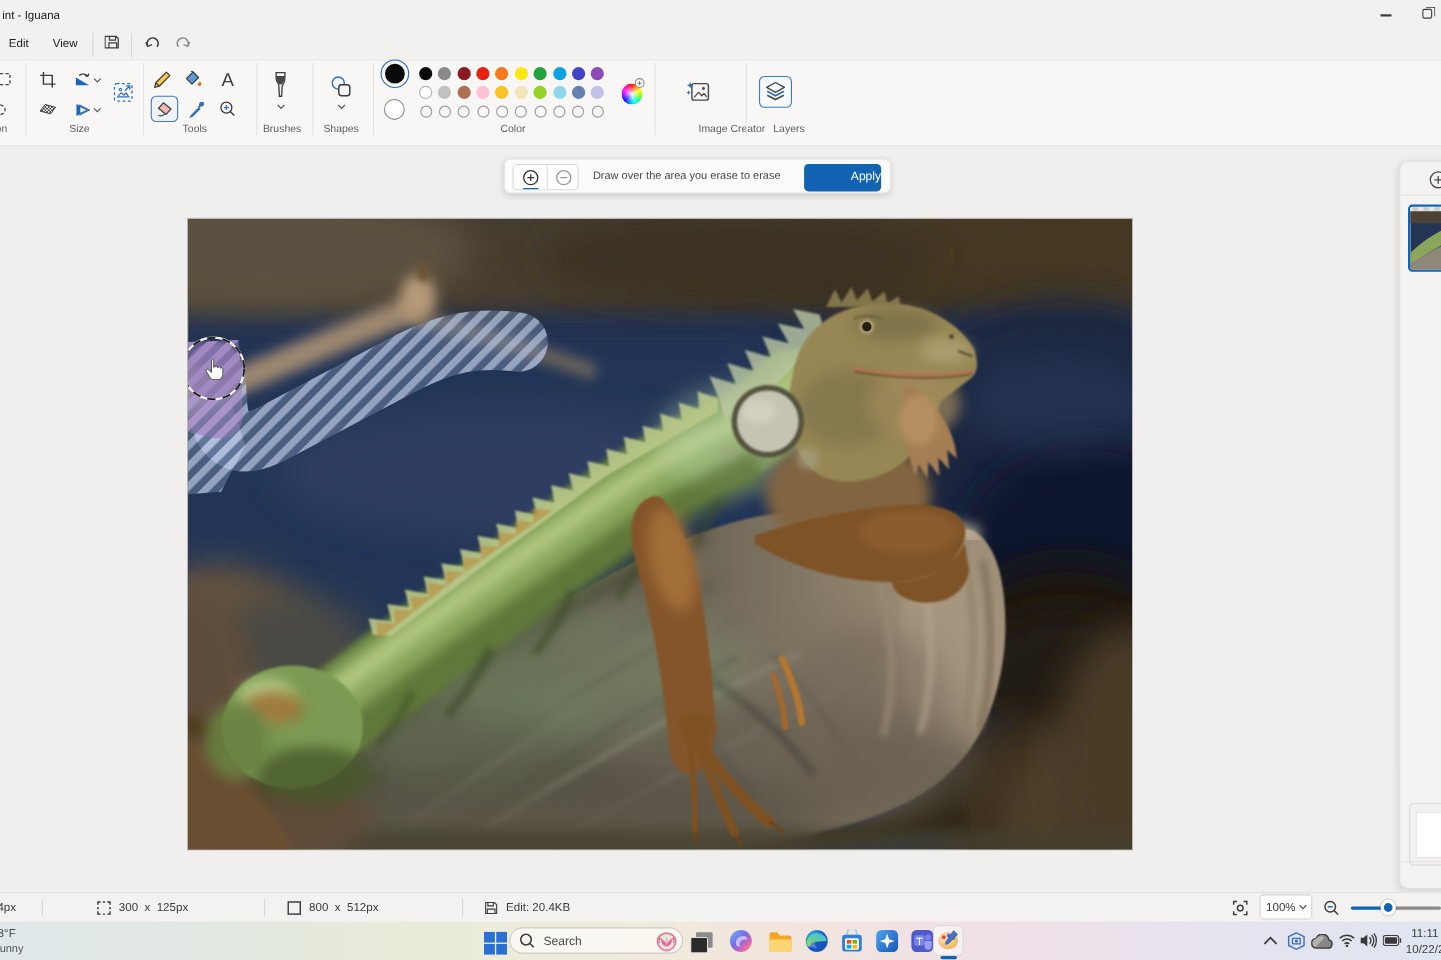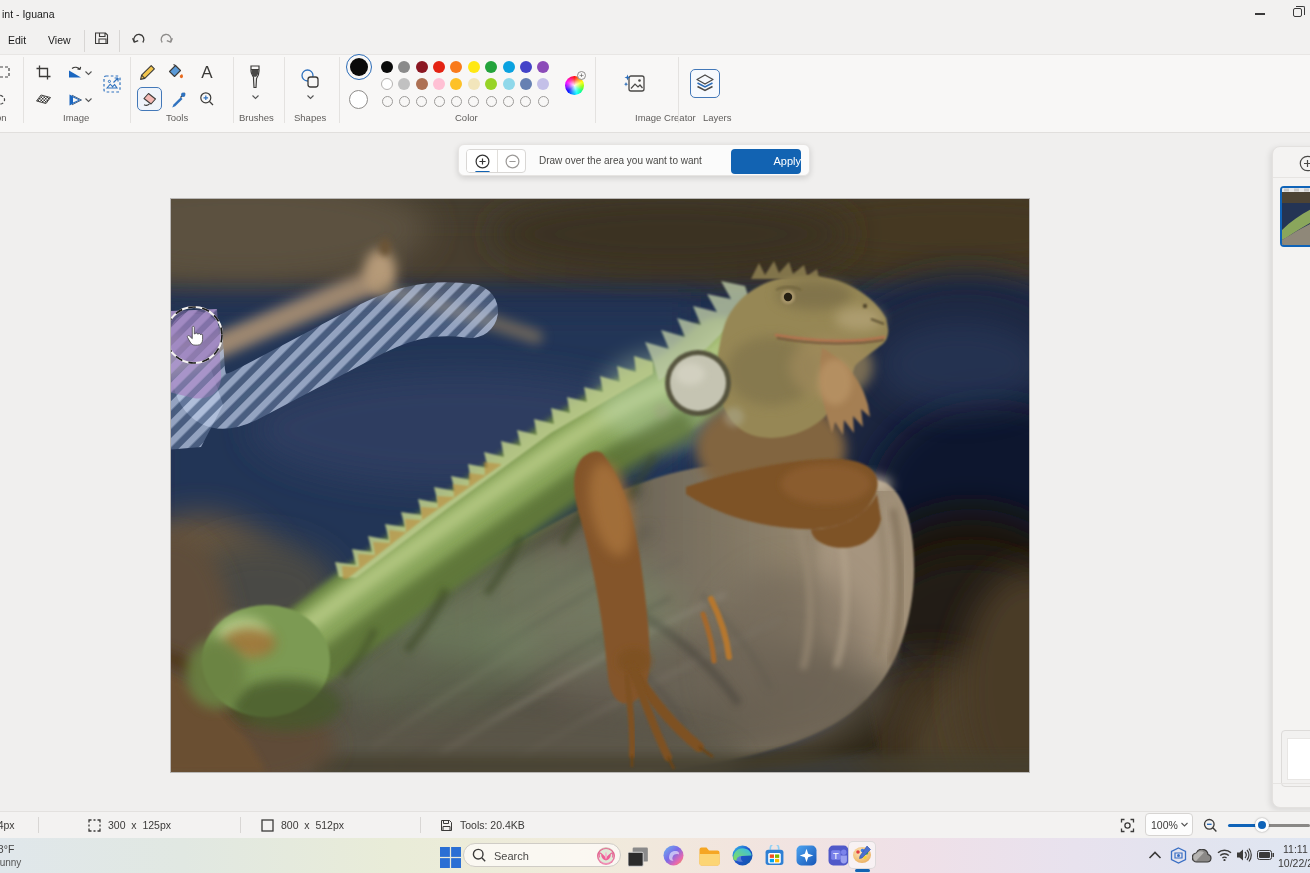--- a/index.html
+++ b/index.html
@@ -101,21 +101,21 @@
       <path d="M0.5 9 L5 3 L14.5 5.5 L10 11.5 Z" fill="url(#chk)" stroke="#3c3b39" stroke-width="0.9"></path>
     </svg>
   <svg class="abs" style="left:68px;top:39px" width="17" height="14" viewBox="0 0 17 14">
       <path d="M1.5 1.5 L12.5 7 L1.5 12.5 Z" fill="#1a66c0"></path>
       <path d="M5 9.5 L10.5 7 L5 4.5" fill="#f8f7f6"></path>
       <path d="M4 11.8 L13.5 7 L4 2.2" fill="none" stroke="#24466e" stroke-width="0.8"></path>
     </svg>
   <svg class="abs" style="left:84px;top:43px" width="9" height="6" viewBox="0 0 9 6">
       <path d="M1.5 1.5 L4.5 4.5 L7.5 1.5" fill="none" stroke="#555" stroke-width="1.1"></path>
     </svg>
-  <div class="abs grplabel" style="left:63px;">Image</div>
+  <div class="abs grplabel" style="left:63px;">Size</div>
   <div class="gsep" style="left:130px;"></div>
 
   <svg class="abs" style="left:139px;top:10px" width="17" height="17" viewBox="0 0 17 17">
       <path d="M12.2 1.6 l3.2 3.2 -9.6 9.6 -4.2 1 1 -4.2 z" fill="#f3c64e" stroke="#3c3b39" stroke-width="1.1" stroke-linejoin="round"></path>
       <path d="M2.6 11.2 l3.2 3.2" stroke="#3c3b39" stroke-width="1.1"></path>
     </svg>
   <svg class="abs" style="left:167px;top:10px" width="18" height="17" viewBox="0 0 18 17">
       <path d="M8.5 1.5 l5 5 -6 6 -5 -5 z" fill="#5a9ad8" stroke="#3c3b39" stroke-width="1.1" stroke-linejoin="round"></path>
       <path d="M8.5 1.5 l-2 -1" stroke="#3c3b39" stroke-width="1.1"></path>
       <path d="M15 10 c1.3 1.8 1.3 3 0.4 3.8 c-0.9 0.7 -2.2 0.3 -2.6 -1 c-0.3 -1 0.8 -2 2.2 -2.8 z" fill="#e86a1e"></path>
@@ -395,21 +395,21 @@
     <svg class="abs" style="left:8px;top:4.5px" width="15" height="15" viewBox="0 0 15 15">
         <circle cx="7.5" cy="7.5" r="6.4" fill="none" stroke="#333" stroke-width="1.2"></circle>
         <path d="M7.5 4.4 v6.2 M4.4 7.5 h6.2" stroke="#333" stroke-width="1.2"></path>
       </svg>
     <svg class="abs" style="left:38px;top:4.5px" width="15" height="15" viewBox="0 0 15 15">
         <circle cx="7.5" cy="7.5" r="6.4" fill="none" stroke="#9b9997" stroke-width="1.2"></circle>
         <path d="M4.4 7.5 h6.2" stroke="#9b9997" stroke-width="1.2"></path>
       </svg>
     <div class="abs" style="left:8px;top:21px;width:15px;height:3px;background:#1263b2;border-radius:2px;"></div>
   </div>
-  <div class="abs" style="left:80px;top:10px;font-size:10px;color:#4a4947;">Draw over the area you want to want</div>
+  <div class="abs" style="left:80px;top:10px;font-size:10px;color:#4a4947;">Draw over the area you erase to erase</div>
   <div class="abs" id="applybtn">Apply</div>
 </div>
 <div class="abs" id="layerspanel">
   <svg class="abs" style="left:26px;top:8px" width="17" height="17" viewBox="0 0 17 17">
       <circle cx="8.5" cy="8.5" r="7.2" fill="none" stroke="#4a4947" stroke-width="1.2"></circle>
       <path d="M8.5 5 v7 M5 8.5 h7" stroke="#4a4947" stroke-width="1.2"></path>
     </svg>
   <div class="abs" style="left:0;top:30px;width:48px;height:1px;background:#e6e4e2;"></div>
   <div class="abs" style="left:7px;top:39px;width:46px;height:61px;border:2px solid #0f63b8;border-radius:4px;background:#fff;overflow:hidden;">
     <svg width="46" height="61" viewBox="0 0 46 61">
@@ -446,21 +446,21 @@
   <div class="abs sbtxt" style="left:108px;">300&nbsp; x&nbsp; 125px</div>
   <div class="abs vsep" style="left:240px;top:5px;height:16px;"></div>
   <svg class="abs" style="left:261px;top:7px" width="13" height="13" viewBox="0 0 13 13">
       <rect x="1" y="1" width="11" height="11" fill="none" stroke="#3b3a39" stroke-width="1.3"></rect>
     </svg>
   <div class="abs sbtxt" style="left:281px;">800&nbsp; x&nbsp; 512px</div>
   <div class="abs vsep" style="left:420px;top:5px;height:16px;"></div>
   <svg class="abs" style="left:440px;top:7px" width="13" height="13" viewBox="0 0 13 13">
       <path d="M1.5 1.5 h8 l2 2 v8 h-10 z M3.5 1.5 v3 h5 v-3 M3 11.5 v-4 h7 v4" fill="none" stroke="#3b3a39" stroke-width="1"></path>
     </svg>
-  <div class="abs sbtxt" style="left:460px;">Tools: 20.4KB</div>
+  <div class="abs sbtxt" style="left:460px;">Edit: 20.4KB</div>
   <svg class="abs" style="left:1120px;top:6px" width="15" height="15" viewBox="0 0 15 15">
       <path d="M4.5 1.5 h-3 v3 M10.5 1.5 h3 v3 M13.5 10.5 v3 h-3 M1.5 10.5 v3 h3" fill="none" stroke="#3b3a39" stroke-width="1.3"></path>
       <circle cx="7.5" cy="7.5" r="2.6" fill="none" stroke="#3b3a39" stroke-width="1.3"></circle>
     </svg>
   <div class="abs" style="left:1145px;top:1px;width:48px;height:23px;background:#fdfdfd;border:1px solid #d6d4d2;border-radius:4px;"></div>
   <div class="abs" style="left:1151px;top:6.5px;font-size:10.5px;color:#3b3a39;">100%</div>
   <svg class="abs" style="left:1180px;top:10px" width="9" height="6" viewBox="0 0 9 6">
       <path d="M1.5 1 L4.5 4 L7.5 1" fill="none" stroke="#555" stroke-width="1.1"></path>
     </svg>
   <svg class="abs" style="left:1203px;top:6px" width="15" height="15" viewBox="0 0 15 15">

